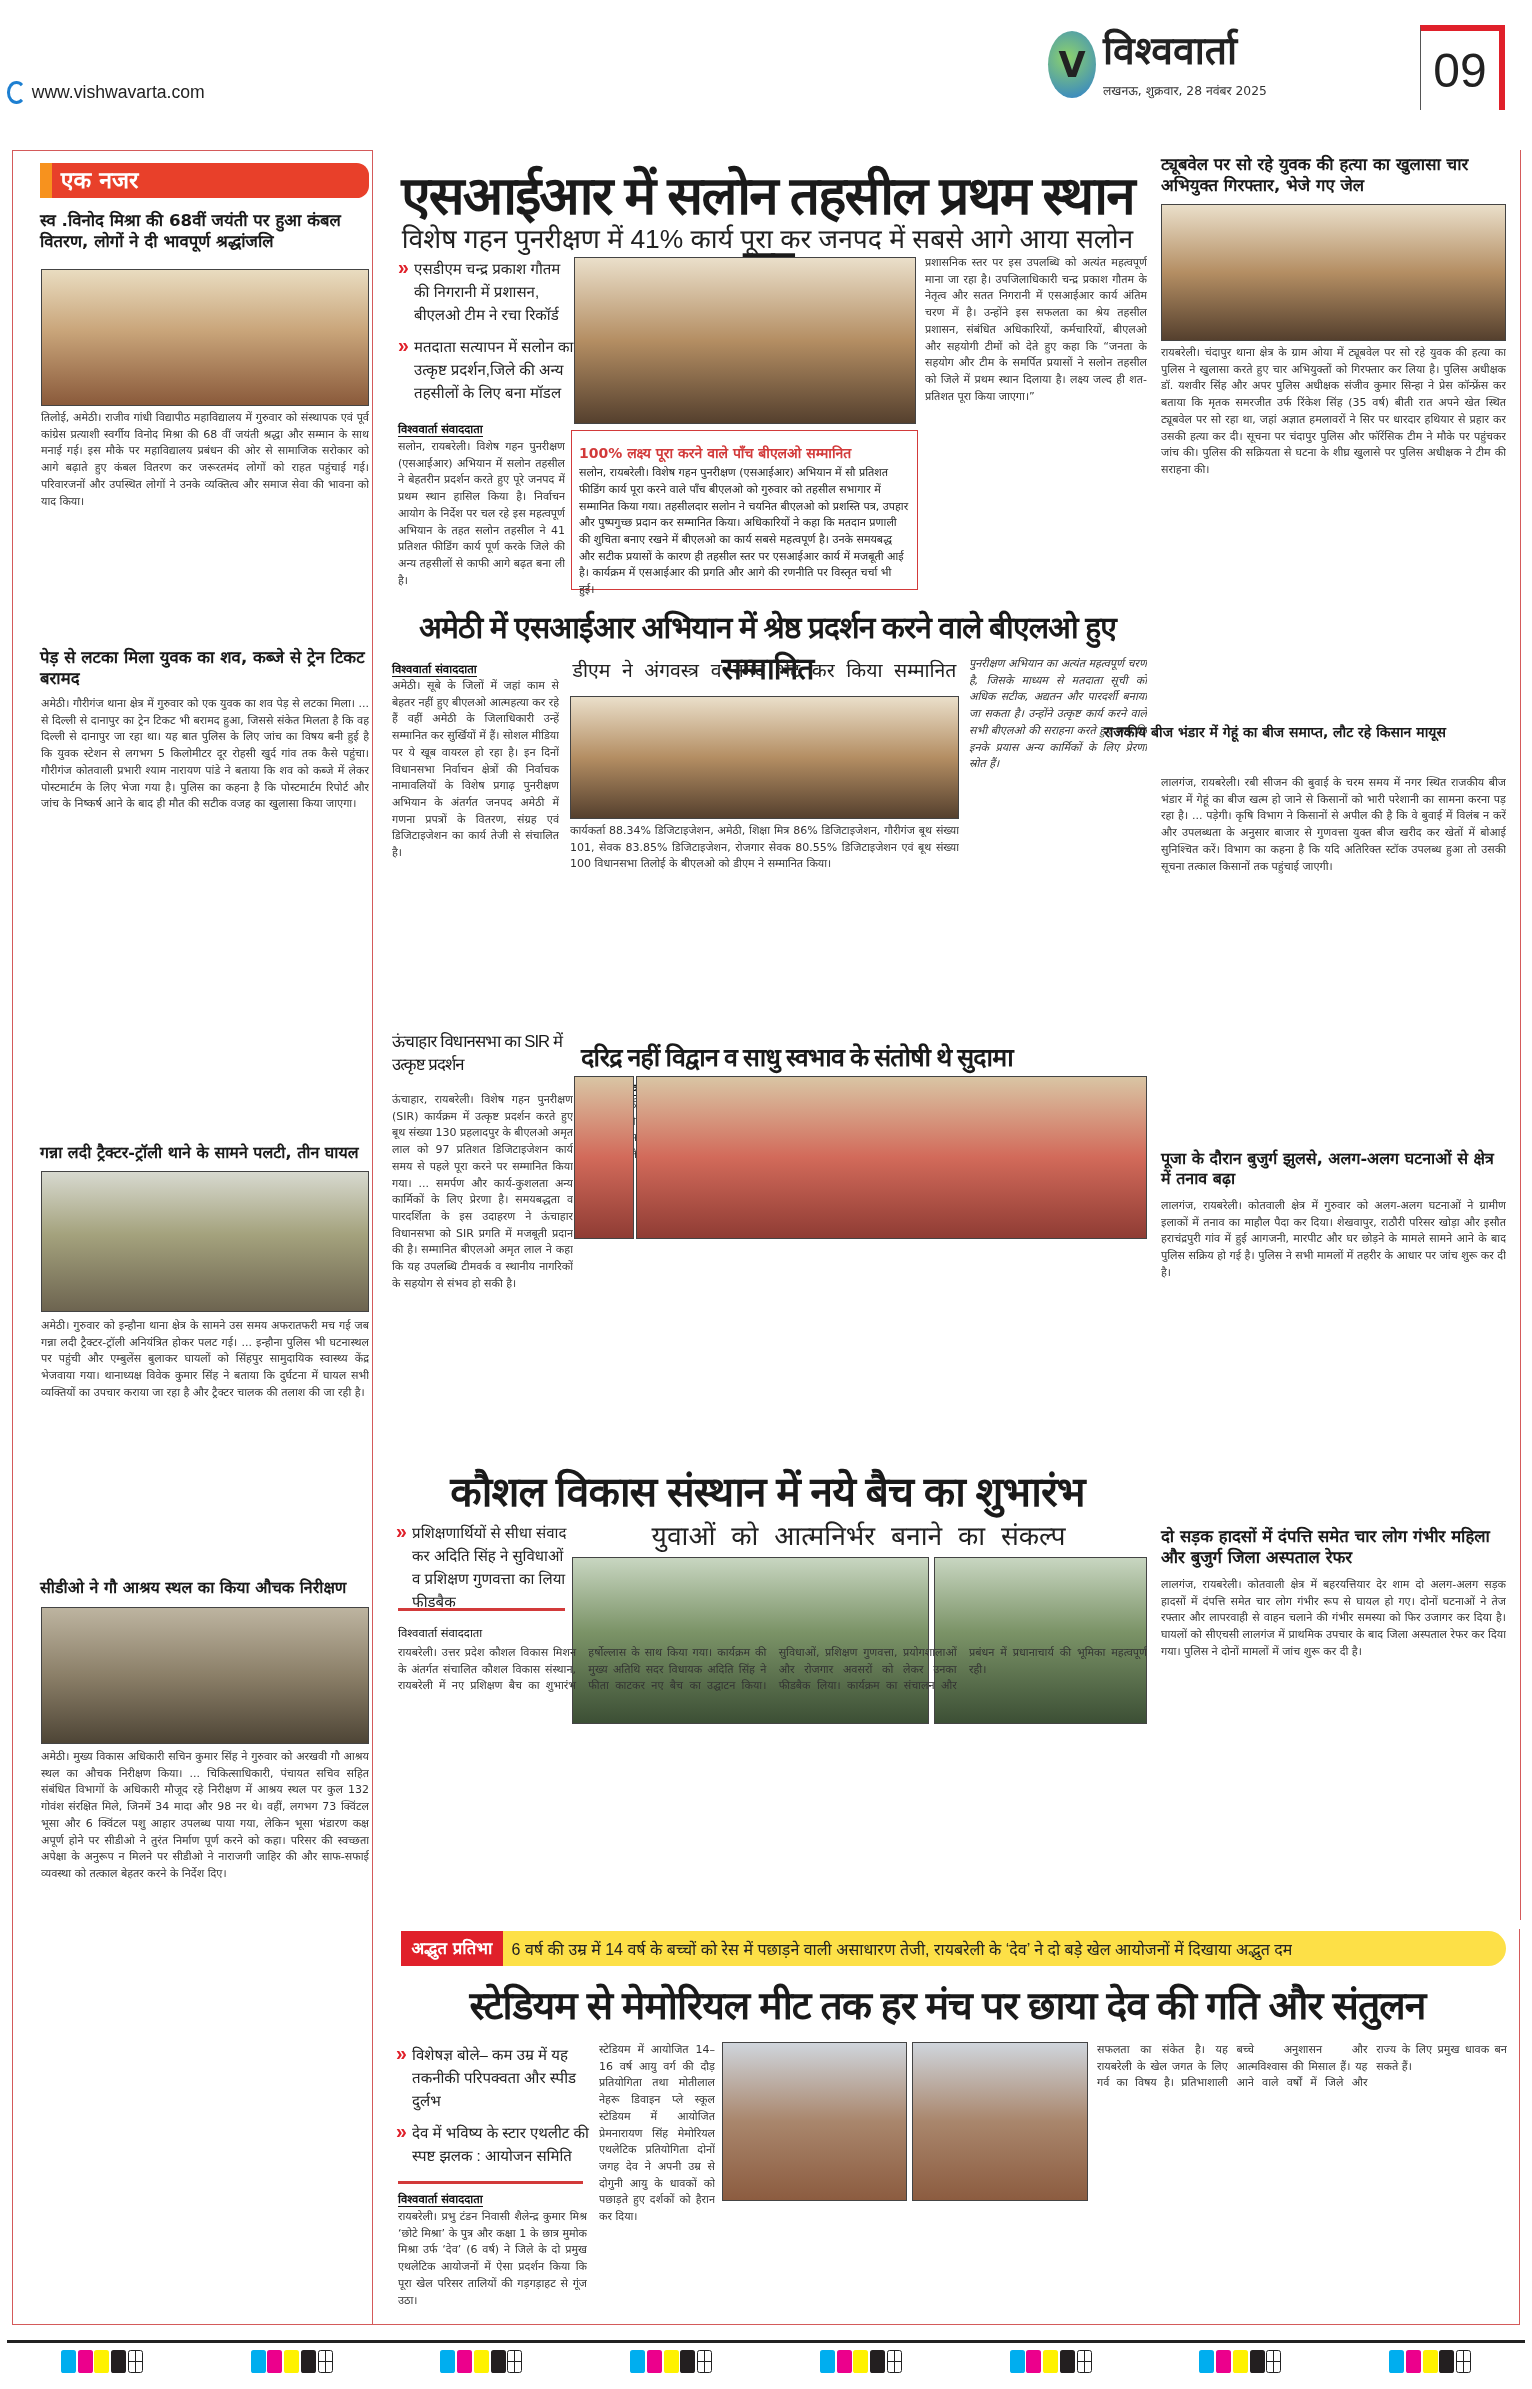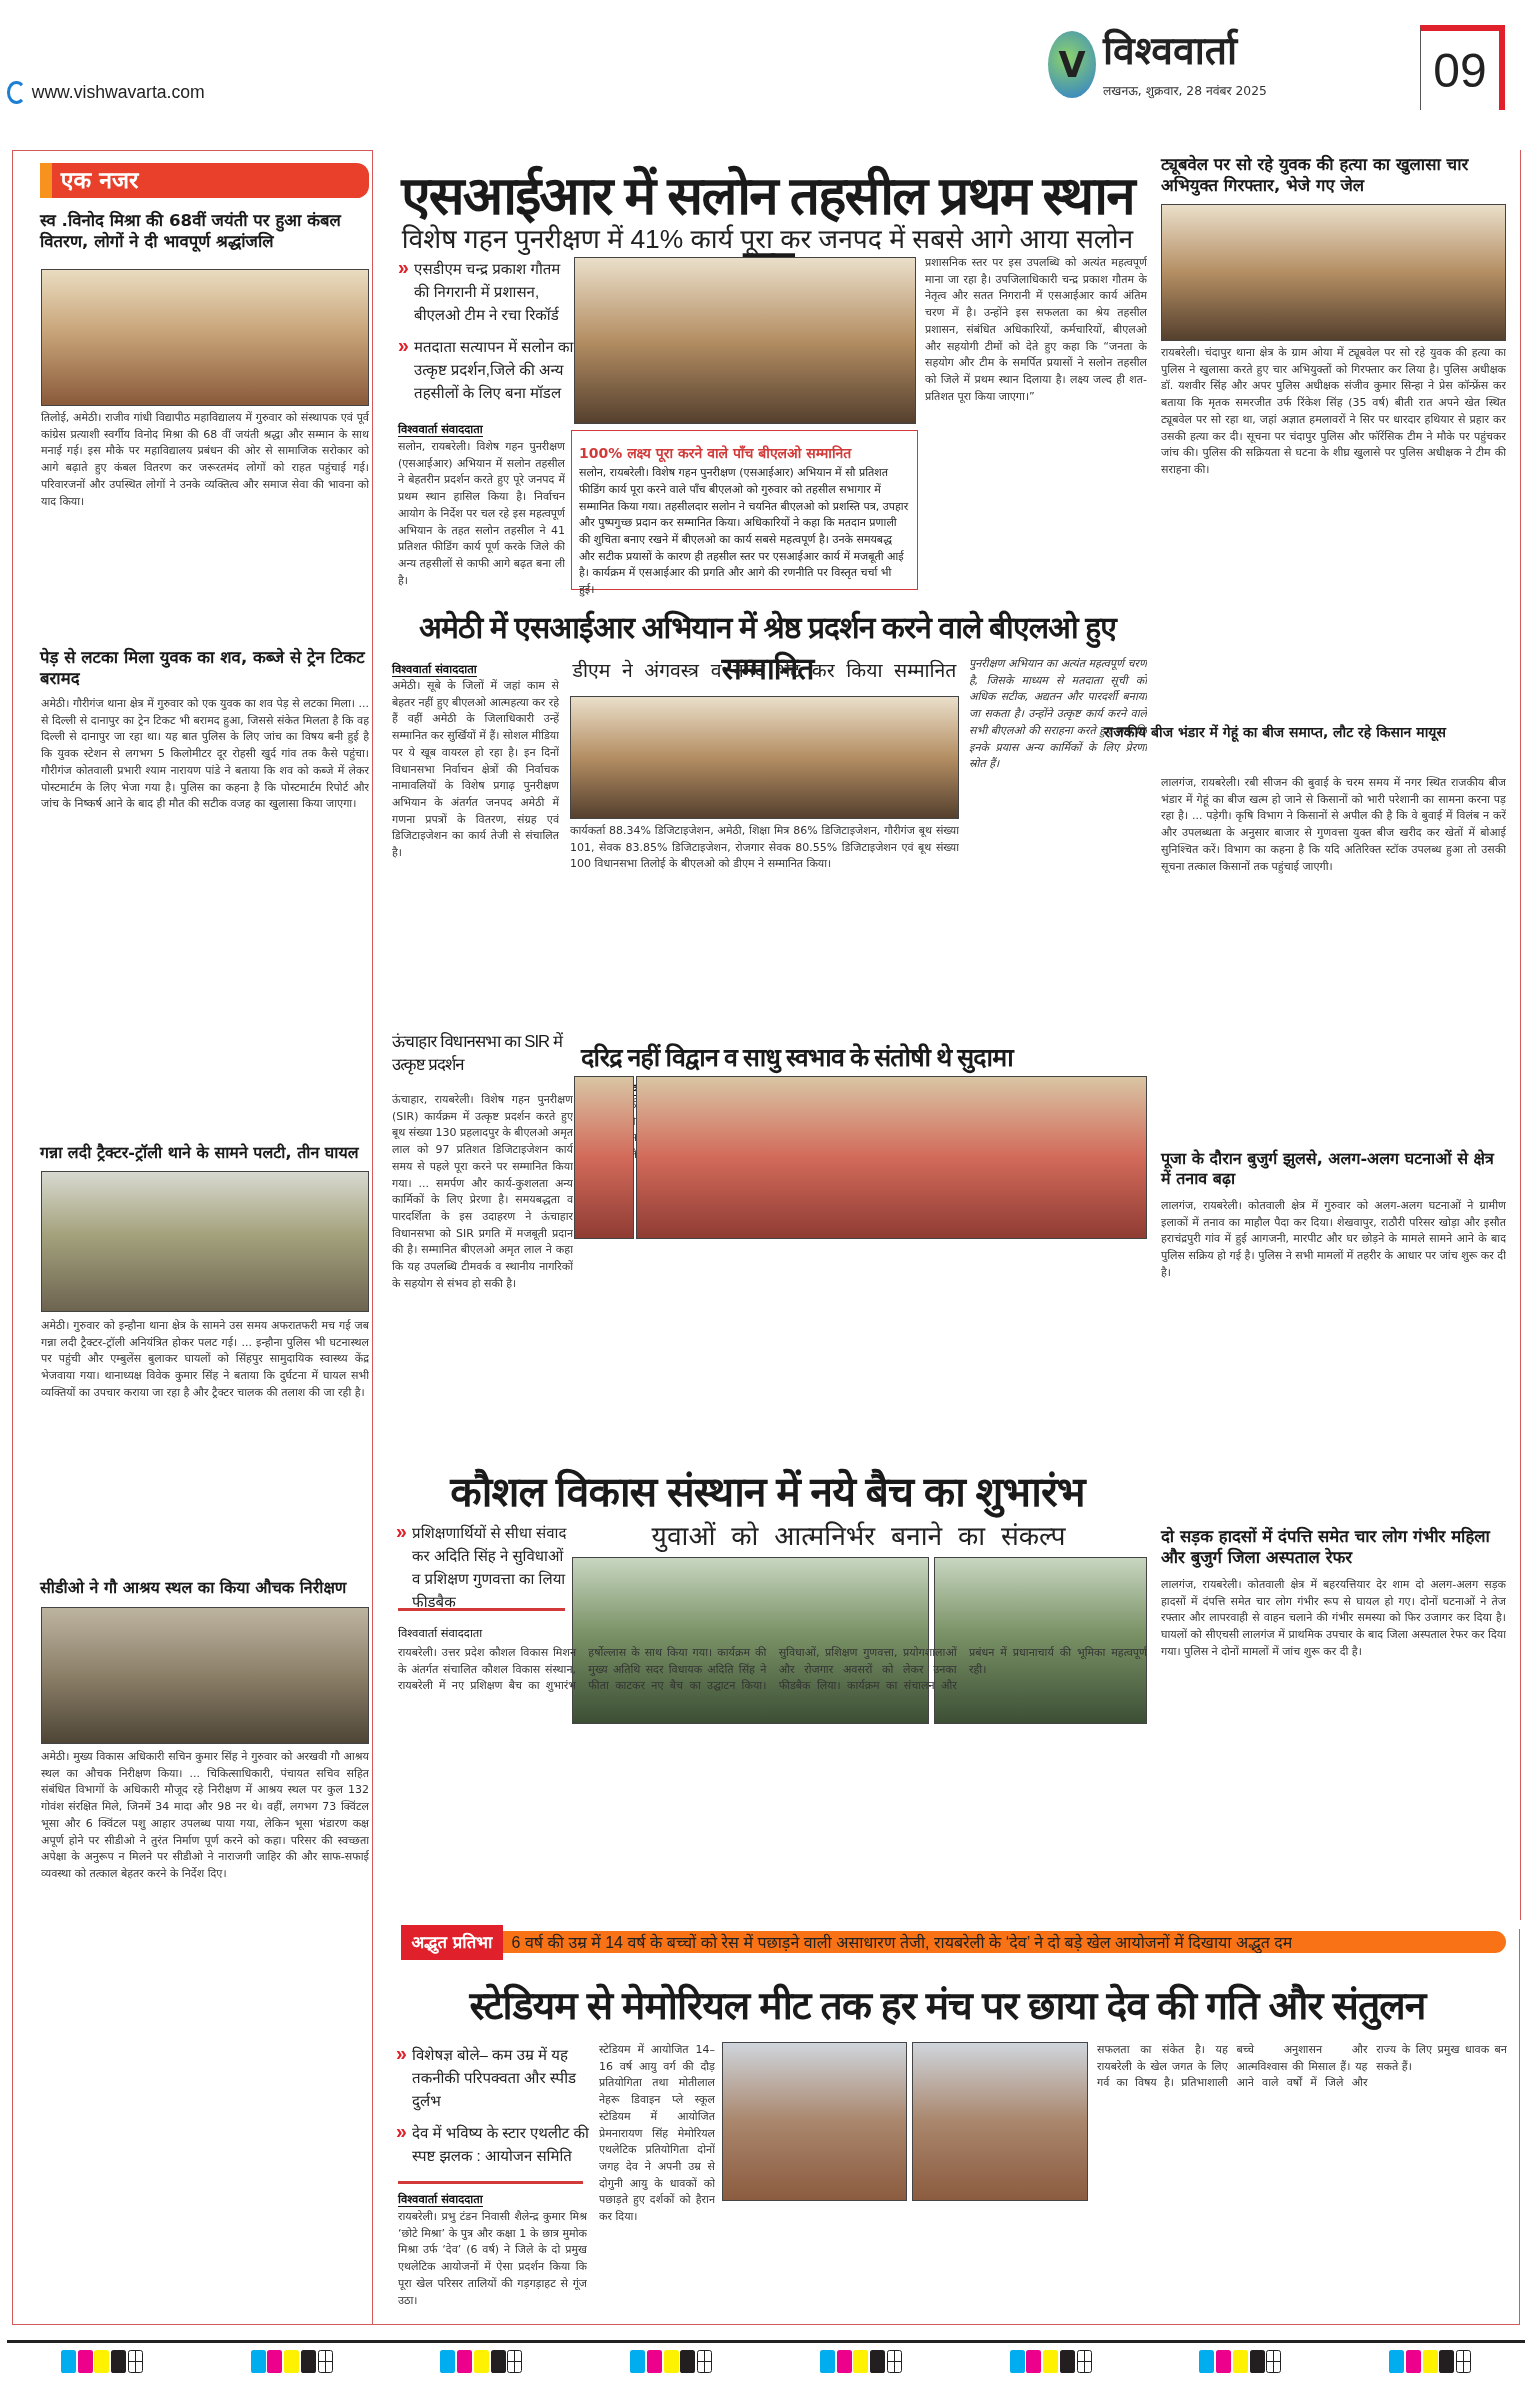--- a/index.html
+++ b/index.html
@@ -36,21 +36,21 @@
   .bullet-box { position: absolute; font-size: 15px; line-height: 23px; color: #222; font-family: "Liberation Sans", sans-serif; }
   .bullet { display: flex; gap: 5.3px; margin-bottom: 8.8px; }
   .chev { color: #e0202a; font-weight: bold; font-size: 19.4px; line-height: 21px; }
   .byline { position: absolute; font-size: 11.4px; font-weight: bold; color: #111; border-bottom: 1.3px solid #111; }
   .red-box { position: absolute; border: 1.8px solid #d23a3a; padding: 14px 7px; font-size: 11px; line-height: 16.7px; color: #222; }
   .red-box h3 { color: #d23a3a; font-size: 14px; margin-bottom: 3.5px; }
   .h2 { position: absolute; font-weight: bold; font-family: "Liberation Sans", sans-serif; color: #1a1a1a; letter-spacing: -0.9px; }
   .sub2 { position: absolute; font-family: Liberation Mono, monospace; color: #222; text-align: center; }
   .rule-red { position: absolute; height: 2.6px; background: #d23a3a; }
 
-  .adbhut-bar { position: absolute; left: 401px; top: 1931px; width: 1105px; height: 22px; background: #f97316; border-radius: 0 17.6px 17.6px 0; display: flex; align-items: center; }
+  .adbhut-bar { position: absolute; left: 401px; top: 1931px; width: 1105px; height: 35px; background: #fde047; border-radius: 0 17.6px 17.6px 0; display: flex; align-items: center; }
   .adbhut-label { background: #e0202a; color: #fff; font-weight: bold; font-size: 16.7px; padding: 0 10.6px; height: 35px; line-height: 35px; }
   .adbhut-text { font-size: 16px; color: #222; padding-left: 8.8px; font-family: "Liberation Sans", sans-serif; white-space: nowrap; overflow: hidden; }
 
   .reg-bar { position: absolute; left: 7px; top: 2340px; width: 1518px; height: 2.6px; background: #222; }
   .reg-row { position: absolute; left: 7px; top: 2350px; width: 1518px; height: 26.4px; display: flex; justify-content: space-around; }
   .reg-group { display: flex; gap: 1.8px; }
   .swatch { width: 15px; height: 23px; border-radius: 2.6px; }
   .swatch.grid { border: 1.3px solid #222; background: linear-gradient(#222,#222) center/100% 1.3px no-repeat, linear-gradient(#222,#222) center/1.3px 100% no-repeat, #fff; }
 </style>
 </head>

